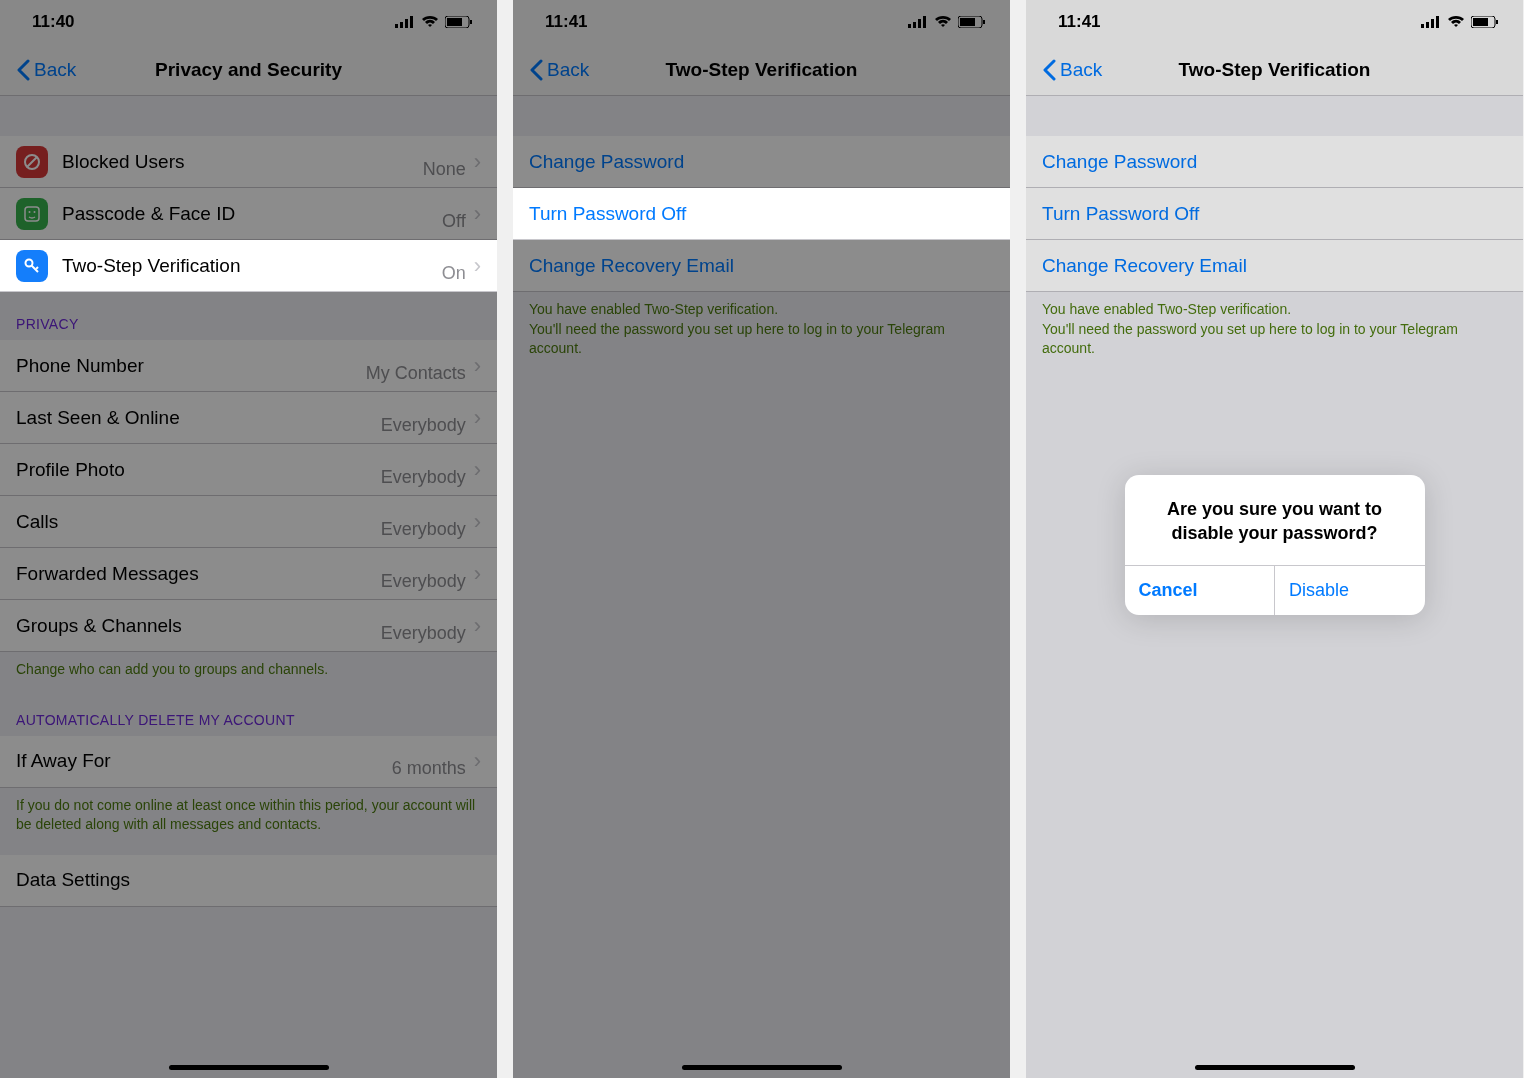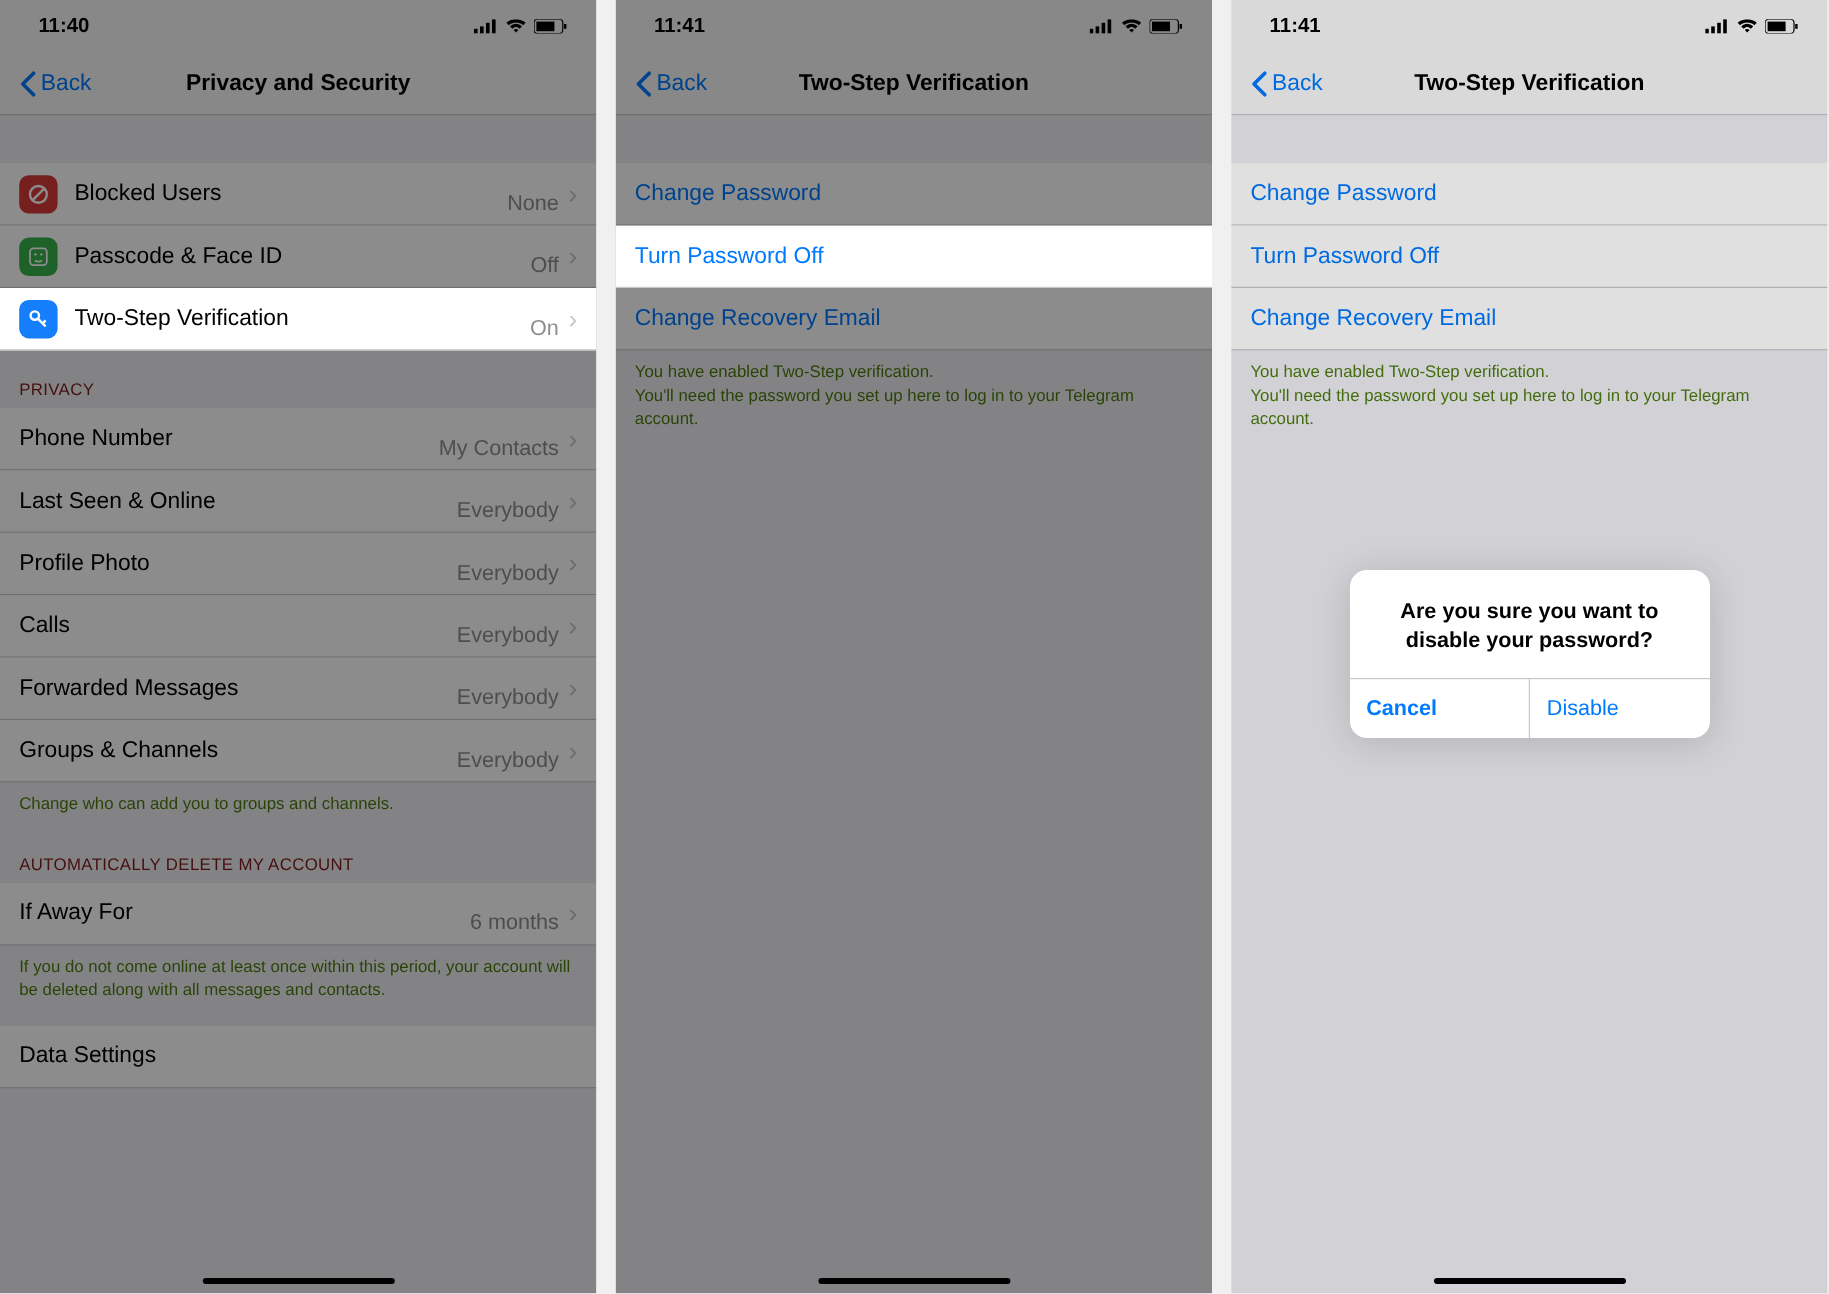--- a/index.html
+++ b/index.html
@@ -68,21 +68,21 @@
       left: 0; right: 0;
       text-align: center;
       font-size: 19px;
       font-weight: 600;
       pointer-events: none;
     }
     .section-gap { height: 40px; }
     .section-gap-small { height: 12px; }
     .section-header {
       font-size: 14px;
-      color: #7f1d1d;
+      color: #6d28d9;
       padding: 24px 16px 8px;
       text-transform: uppercase;
       letter-spacing: 0.3px;
     }
     .section-footer {
       font-size: 14px;
       color: #4d7c0f;
       padding: 8px 16px 8px;
       line-height: 1.4;
     }

